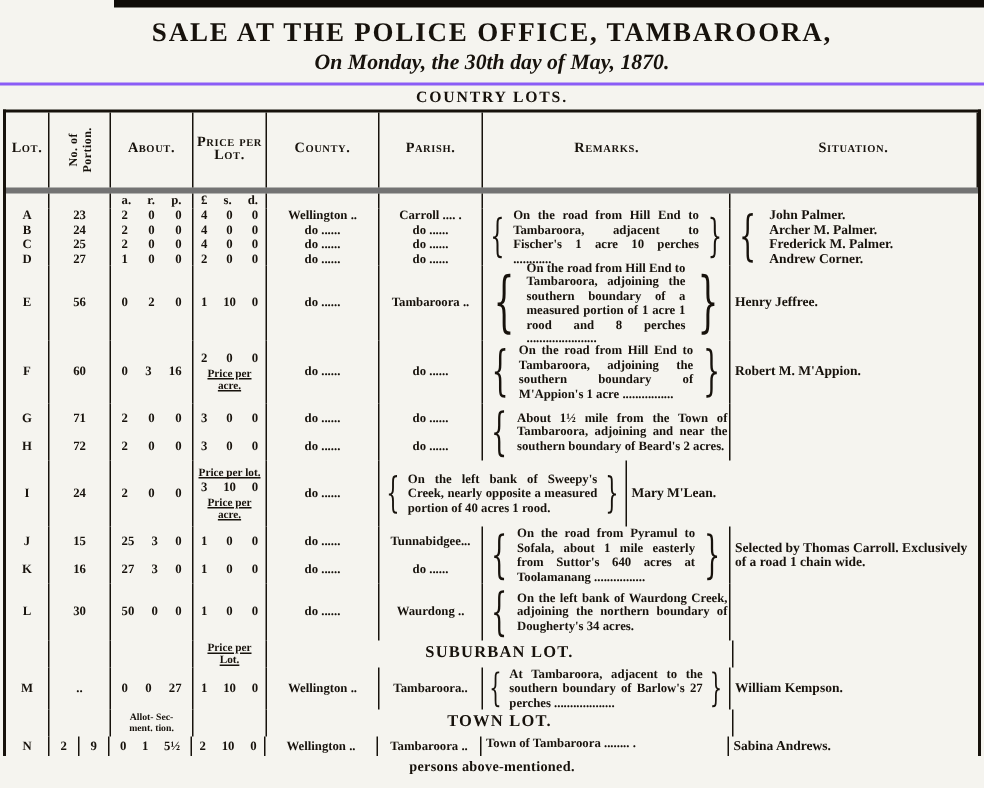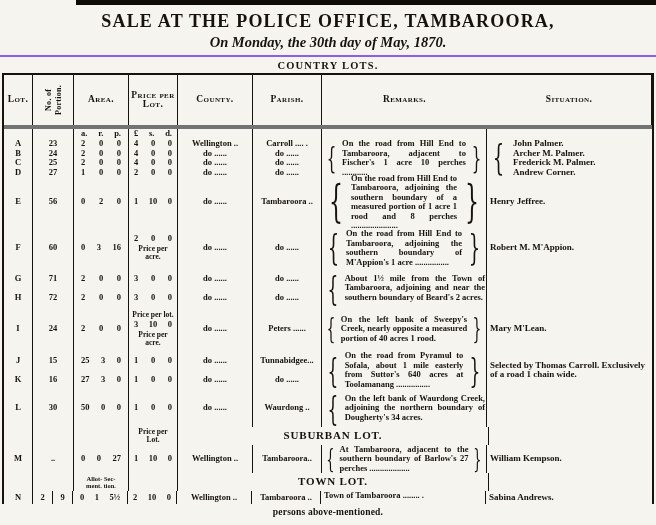--- a/index.html
+++ b/index.html
@@ -34,42 +34,42 @@
   .h44{height:44px;} .h18{height:18px;} .h28{height:28px;} .h12{height:13px;}
   .sitcell{flex-direction:row;align-items:center;padding:0;}
   .sit{flex:1;text-align:justify;padding:0 1px;}
   .sitleft{flex:1;text-align:left;padding:0 3px;}
   .remcell{flex-direction:row;align-items:center;text-align:left;}
   .rem{flex:1;padding-left:3px;}
   .brace{display:block;font-family:"DejaVu Serif",serif;font-weight:normal;
          transform:scaleX(0.5);line-height:0;}
   .b26{font-size:26px;} .b28{font-size:28px;} .b30{font-size:30px;}
   .b34{font-size:34px;} .b36{font-size:36px;} .b44{font-size:44px;}
-  .pnote{font-size:7.5px;line-height:8px;text-align:center;padding:1px 2px;}
+  .pnote{font-size:7.5px;line-height:8px;text-align:center;padding:1px 2px;text-decoration:underline;}
   .micro{font-size:6.5px;line-height:7.5px;text-align:center;}
   .secthead{font-size:11px;font-weight:bold;letter-spacing:0.8px;text-align:center;}
   .foot{text-align:center;font-size:9.5px;line-height:10.5px;font-weight:bold;
         padding-top:3px;letter-spacing:0.2px;}
 </style>
 </head>
 <body>
 
 <div class="topbar"></div>
 <div class="title">SALE AT THE POLICE OFFICE, TAMBAROORA,</div>
 <div class="dateline">On Monday, the 30th day of May, 1870.</div>
 <div class="country">COUNTRY LOTS.</div>
 
 <div class="tbl">
 
   <div class="band hd">
     <div class="c cl hcell">Lot.</div>
     <div class="c cp">
         <span class="vert">No. of Portion.</span>
       </div>
-    <div class="c ca hcell">Area.</div>
+    <div class="c ca hcell">About.</div>
     <div class="c cpr hcell">Price per Lot.</div>
     <div class="c cc hcell">County.</div>
     <div class="c cpa hcell">Parish.</div>
     <div class="c cr hcell last">Remarks.</div>
     <div class="c cs hcell">Situation.</div>
   </div>
 
   <div class="band h10">
     <div class="c cl"></div>
     <div class="c cp"></div>
@@ -320,23 +320,20 @@
       <div class="trip">
           <span>3</span>
           <span>10</span>
           <span>0</span>
         </div>
       <div class="pnote">Price per acre.</div>
     </div>
     <div class="c cc">
         <div>do ......</div>
       </div>
-    <div class="c cpa">
-        <div>Peters ......</div>
-      </div>
     <div class="c cs sitcell">
       <span class="brace b28">{</span>
       <div class="sit">On the left bank of Sweepy's Creek, nearly opposite a measured portion of 40 acres 1 rood.</div>
       <span class="brace b28">}</span>
     </div>
     <div class="c cr last remcell">
         <div class="rem">Mary M'Lean.</div>
       </div>
   </div>
 

